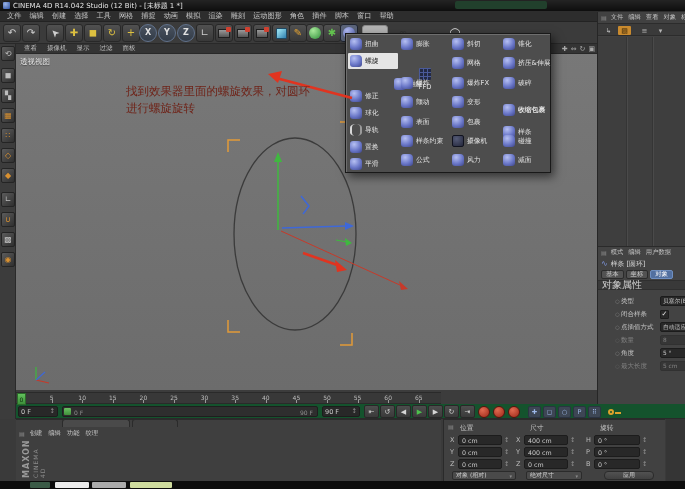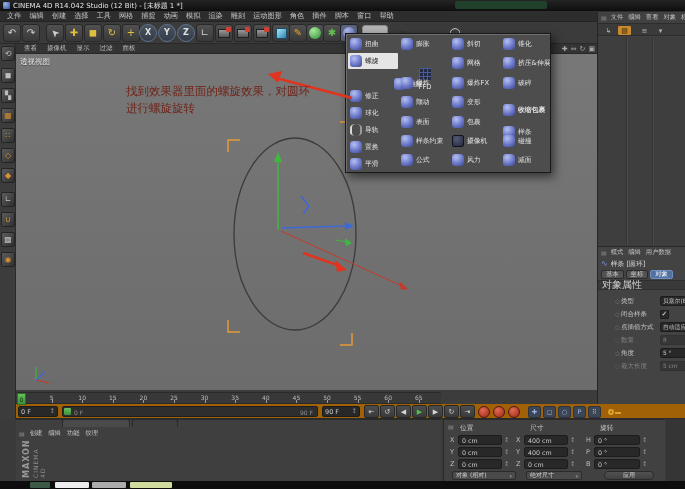--- a/index.html
+++ b/index.html
@@ -98,21 +98,21 @@
             display:flex;align-items:center;justify-content:center;font-size:7px;color:#e0e0e0}
   .amrow.dis{opacity:.45}
 
   
   #ruler{position:absolute;left:16px;top:392px;width:425px;height:12px;background:#383838;border-top:1px solid #2a2a2a;border-bottom:1px solid #2a2a2a}
   .tick{position:absolute;bottom:0;width:1px;height:3px;background:#9a9a9a}
   .tnum{position:absolute;top:1px;width:16px;margin-left:-8px;text-align:center;font-size:6px;color:#bdbdbd}
   #marker0{position:absolute;left:1px;top:0;width:9px;height:12px;background:linear-gradient(#62c15c,#3d8f3a);
            border:1px solid #2c6b2a;display:flex;align-items:center;justify-content:center;font-size:6px;color:#0d2a0d;z-index:2}
 
-  #playrow{position:absolute;left:16px;top:404px;width:669px;height:15px;background:#a16207;border-bottom:1px solid #2a2a2a}
+  #playrow{position:absolute;left:16px;top:404px;width:669px;height:15px;background:#14532d;border-bottom:1px solid #2a2a2a}
   .spin{position:absolute;top:2px;height:11px;background:#282828;border:1px solid #1c1c1c;border-radius:2px;
         display:flex;align-items:center;justify-content:space-between;padding:0 2px;font-size:6.5px;color:#cacaca}
   #slider{position:absolute;left:46px;top:2px;width:256px;height:11px;background:#2e2e2e;border:1px solid #1e1e1e;border-radius:2px}
   #sthumb{position:absolute;left:1px;top:1px;width:7px;height:7px;background:linear-gradient(#6cc063,#3f8f3a);border-radius:1px}
   #scur{position:absolute;left:11px;top:2px;font-size:6px;color:#8f8f8f}
   #send{position:absolute;right:4px;top:2px;font-size:6px;color:#8f8f8f}
   .pbtn{position:absolute;top:1px;width:15px;height:13px;background:linear-gradient(#4d4d4d,#3a3a3a);border:1px solid #282828;
         border-radius:2px;display:flex;align-items:center;justify-content:center;font-size:7px;color:#d5d5d5}
   .pbtn .acc{color:#4dc24d}
   .rbtn{position:absolute;top:2px;width:12px;height:12px;border-radius:50%;

